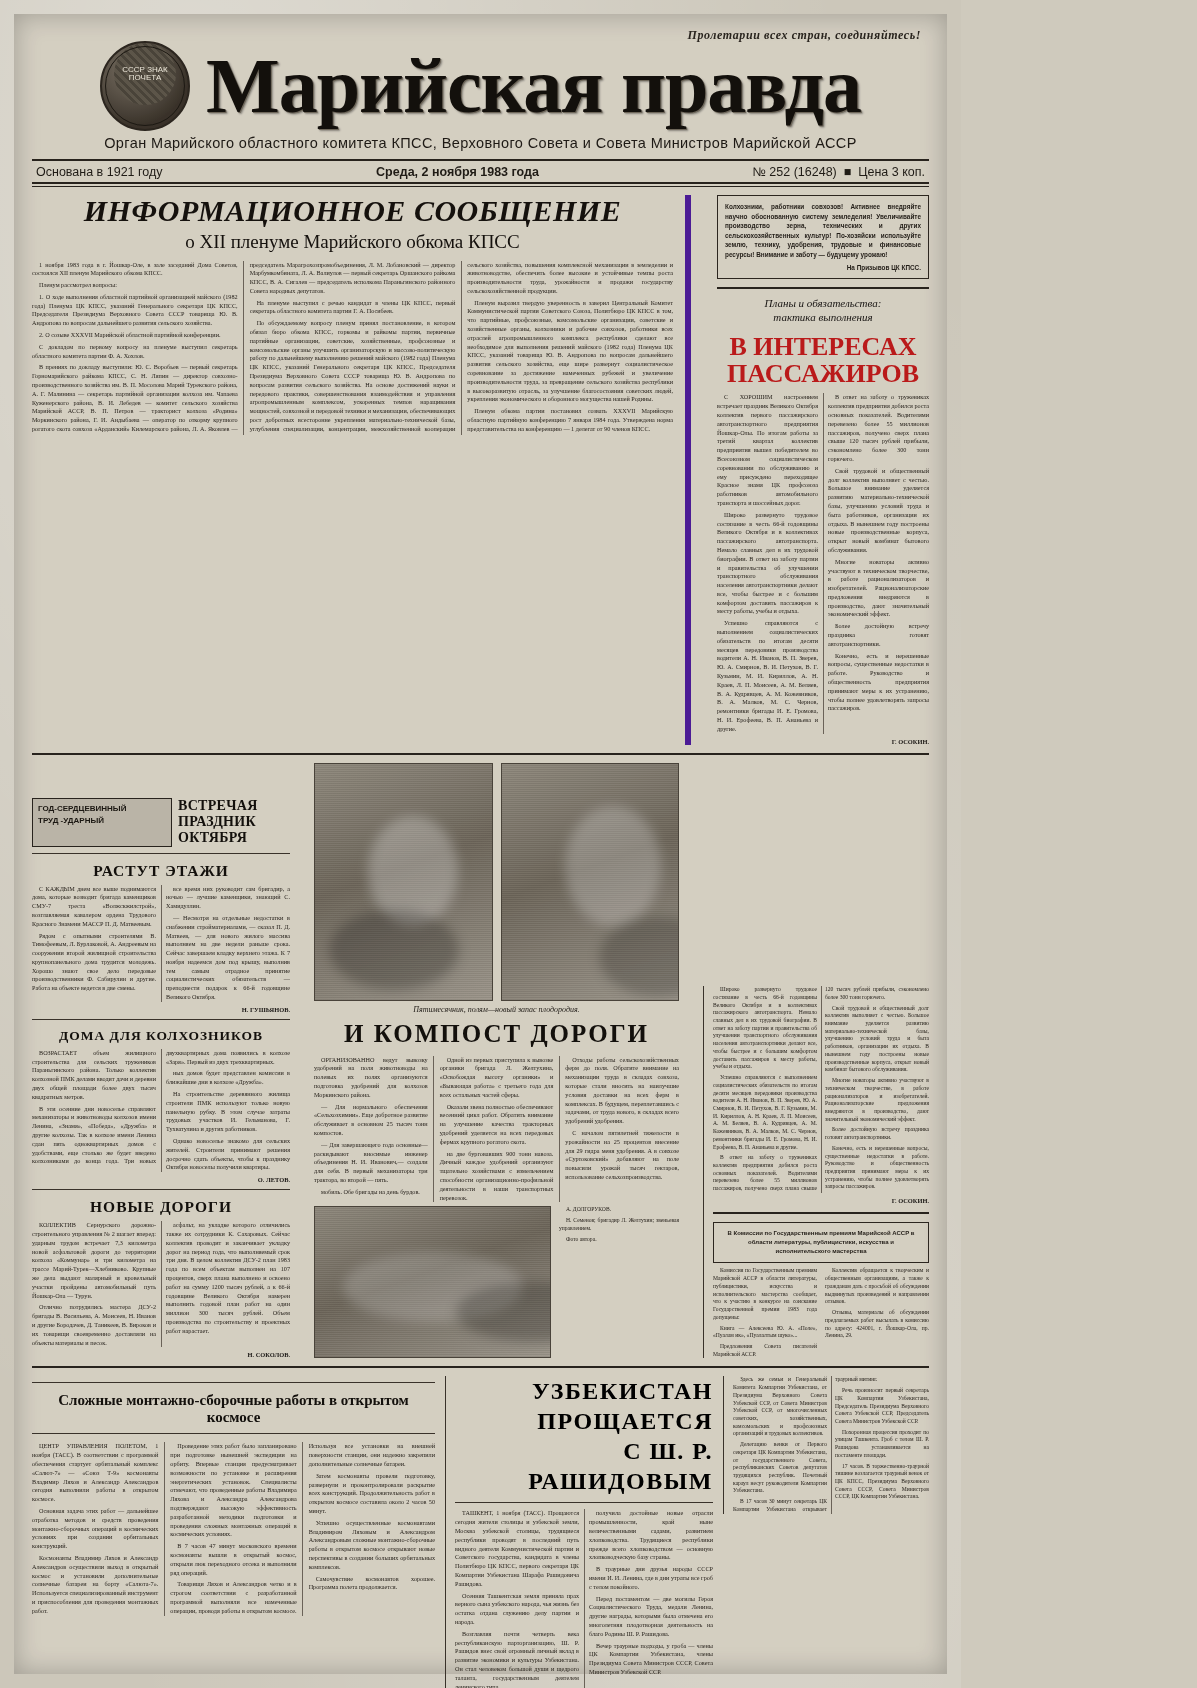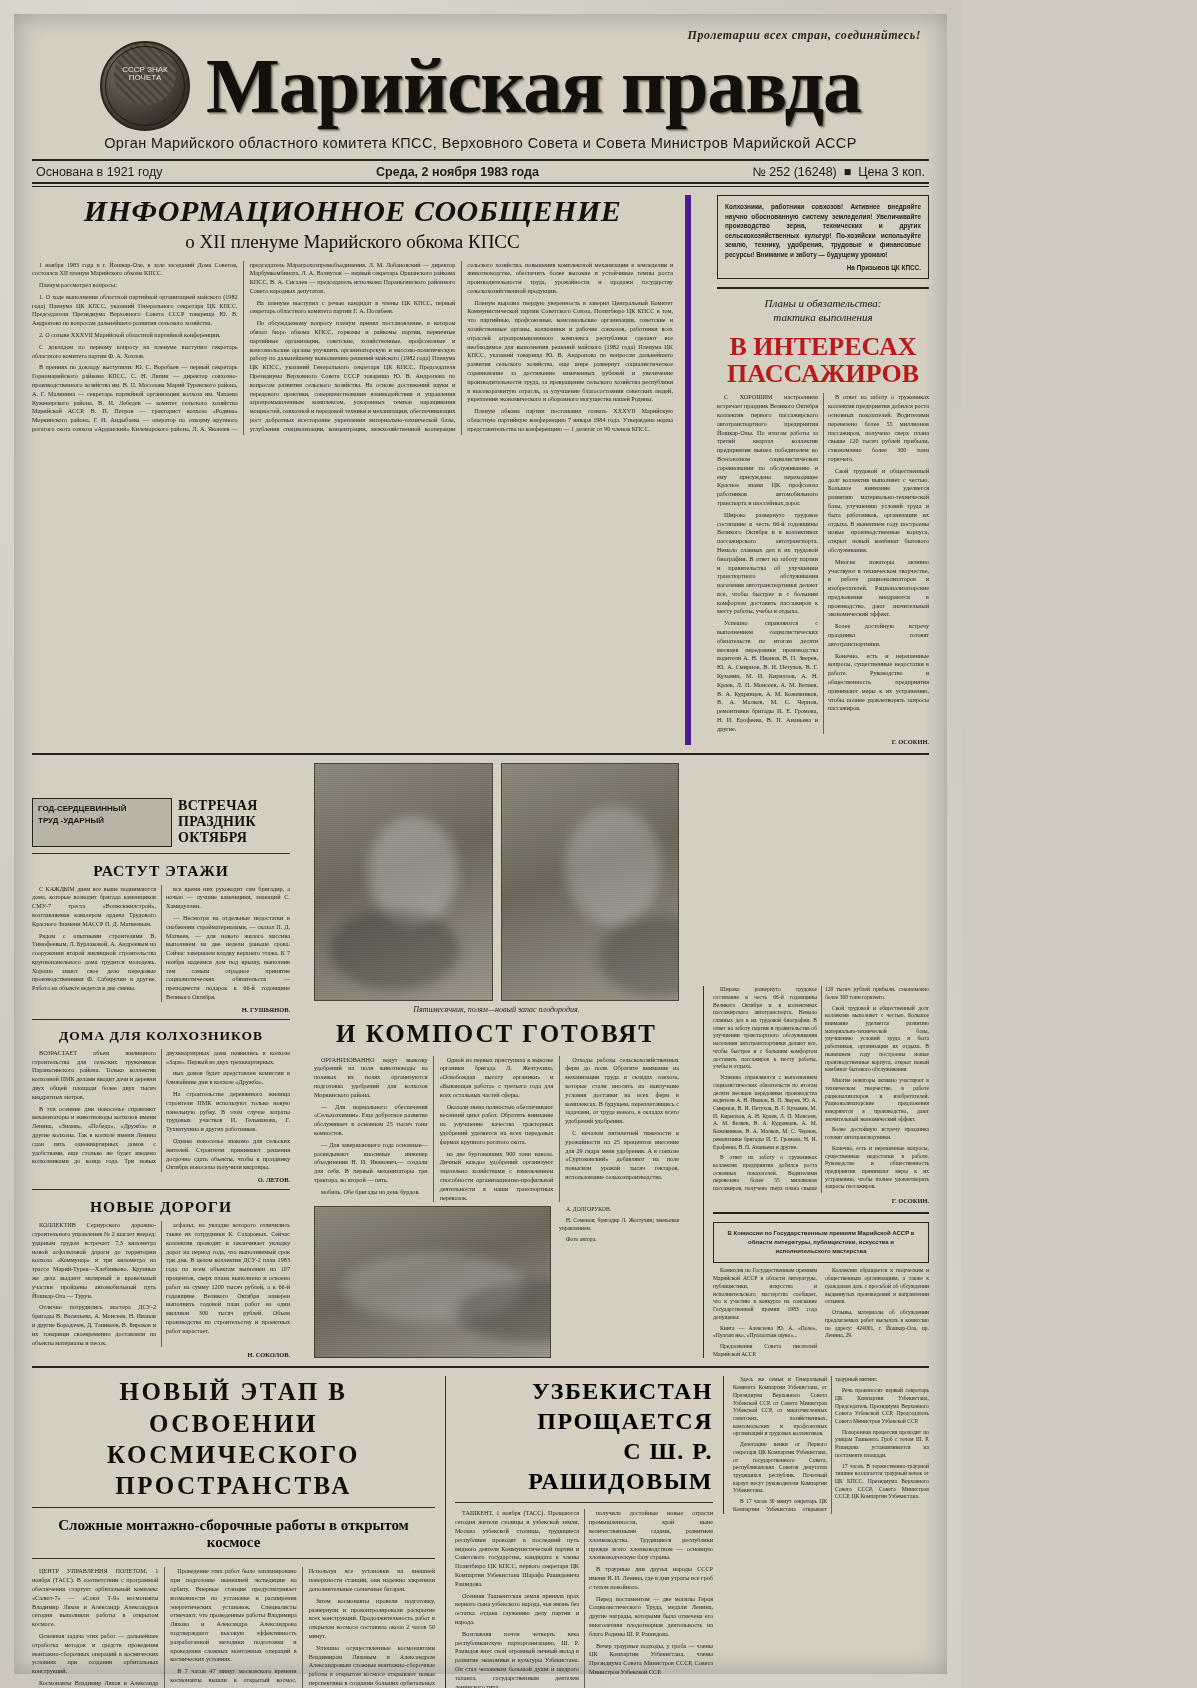--- a/index.html
+++ b/index.html
@@ -292,21 +292,21 @@
           <div class="hl" style="left:30%;top:22%;width:90px;height:110px;background:rgba(255,255,255,.25);"></div>
           <div class="hl" style="left:8%;top:62%;width:130px;height:80px;background:rgba(0,0,0,.22);"></div>
         </div>
         <div class="photo" style="flex:1 1 50%;height:236px;">
           <div class="hl" style="left:36%;top:18%;width:96px;height:120px;background:rgba(255,255,255,.22);"></div>
           <div class="hl" style="left:55%;top:65%;width:120px;height:80px;background:rgba(0,0,0,.2);"></div>
         </div>
       </div>
       <div class="cap">Пятимесячник, полям—новый запас плодородия.</div>
 
-      <div class="huge-head">И КОМПОСТ ГОТОВЯТ</div>
+      <div class="huge-head">И КОМПОСТ ДОРОГИ</div>
 
       <div class="cols3 col-text" style="column-count:3;">
         <p>ОРГАНИЗОВАННО ведут вывозку удобрений на поля животноводы на полевых их полях организуются подготовка удобрений для колхозов Моркинского района.</p>
         <p>— Для нормального обеспечения «Сельхозхимии». Еще добротное развитие обслуживает в основном 25 тысяч тонн компостов.</p>
         <p>— Для завершающего года основные—раскидывают вносимые инженер объединения Н. И. Иванович,— создали для себя. В первый механизаторы три трактора, во второй — пять.</p>
         <p>мобиль. Обе бригады на день бурдов.</p>
         <p>Одной из первых приступила к вывозке органики бригада Л. Желтухина, «Освобождая высоту органики» и «Бывающая работа» с третьего года для всех остальных частей сферы.</p>
         <p>Оказали звена полностью обеспечивают весенний цикл работ. Обратить внимание на улучшение качества тракторных удобрений уделяется на всех передовых фермах крупного рогатого скота.</p>
         <p>на две бурговавших 900 тонн навоза. Дичный каждое удобрений организуют тщательно хозяйствами с измельчением способности организационно-профильной деятельности в наши транспортных перевозок.</p>
         <p>Отходы работы сельскохозяйственных ферм до поля. Обратите внимание на механизации труда в складах совхоза, которые стали вносить на наилучшие условия доставки на всех ферм в комплексах. В будущем, переплетавшись с задачами, от труда нового, в складах всего удобрений удобрения.</p>
@@ -353,24 +353,20 @@
         <p>Отзывы, материалы об обсуждении предлагаемых работ высылать в комиссию по адресу: 424001, г. Йошкар-Ола, пр. Ленина, 29.</p>
       </div>
     </div>
   </div>
 
   <div class="hr-thick"></div>
 
   <div class="zone3">
 
     <div class="z3-a">
-      <div class="space-head">
-        <div>НОВЫЙ ЭТАП В ОСВОЕНИИ</div>
-        <div>КОСМИЧЕСКОГО ПРОСТРАНСТВА</div>
-      </div>
       <div class="hr-thin"></div>
       <div class="space-sub">Сложные монтажно-сборочные работы в открытом космосе</div>
       <div class="hr-thin"></div>
       <div class="cols3 col-text">
         <p>ЦЕНТР УПРАВЛЕНИЯ ПОЛЕТОМ, 1 ноября (ТАСС). В соответствии с программой обеспечения стартует орбитальный комплекс «Салют-7» — «Союз Т-9» космонавты Владимир Ляхов и Александр Александров сегодня выполнили работы в открытом космосе.</p>
         <p>Основная задача этих работ — дальнейшее отработка методов и средств проведения монтажно-сборочных операций в космических условиях при создании орбитальных конструкций.</p>
         <p>Космонавты Владимир Ляхов и Александр Александров осуществили выход в открытый космос и установили дополнительные солнечные батареи на борту «Салюта-7». Используется специализированный инструмент и приспособления для проведения монтажных работ.</p>
         <p>Проведение этих работ было запланировано при подготовке нынешней экспедиции на орбиту. Впервые станция предусматривает возможности по установке и расширения энергетических установок. Специалисты отмечают, что проведенные работы Владимира Ляхова и Александра Александрова подтверждают высокую эффективность разработанной методики подготовки и проведения сложных монтажных операций в космических условиях.</p>
         <p>В 7 часов 47 минут московского времени космонавты вышли в открытый космос, открыли люк переходного отсека и выполнили ряд операций.</p>
         <p>Товарищи Ляхов и Александров четко и в строгом соответствии с разработанной программой выполняли все намеченные операции, проводя работы в открытом космосе. Используя все установки на внешней поверхности станции, они надежно закрепили дополнительные солнечные батареи.</p>

